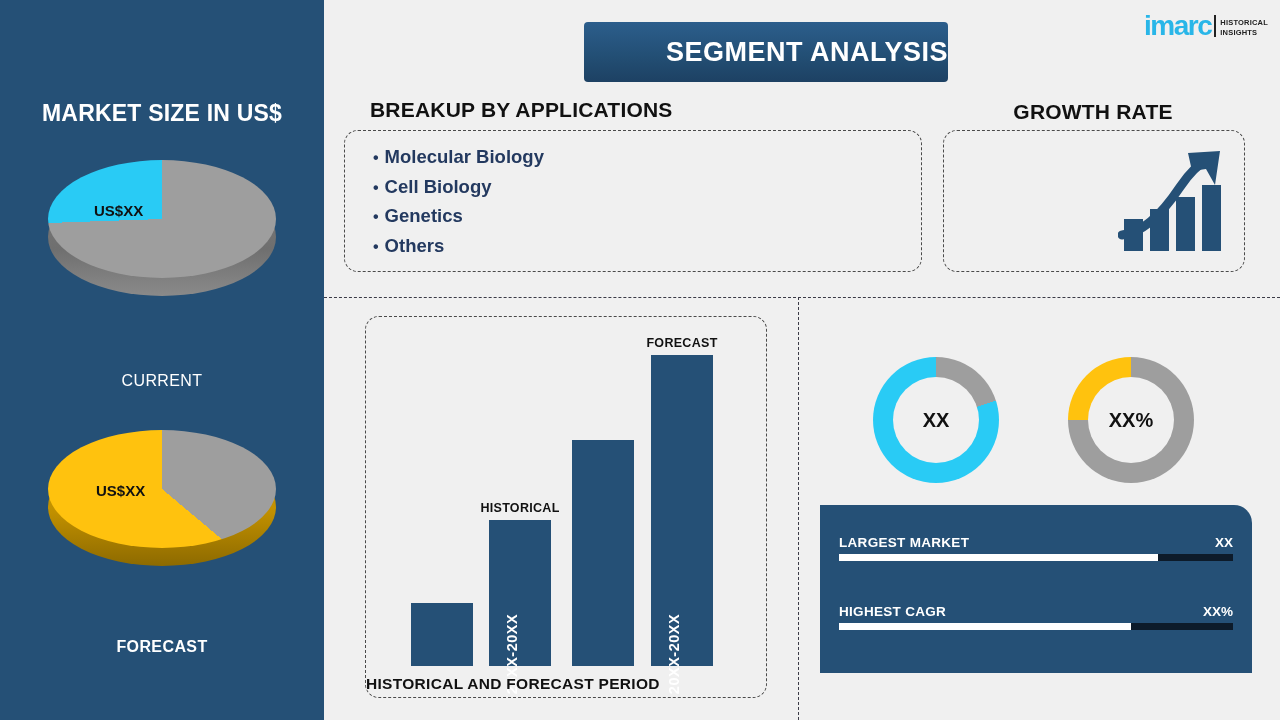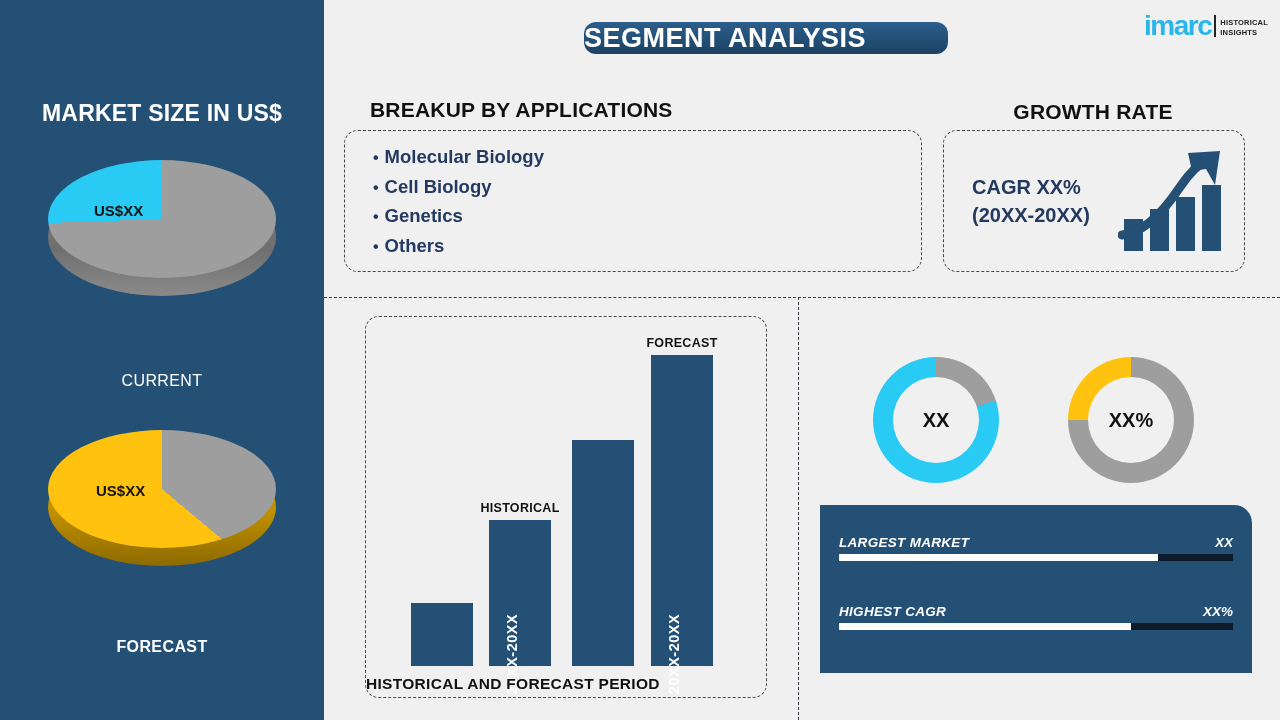--- a/index.html
+++ b/index.html
@@ -48,24 +48,24 @@
   #pie-current .pie-label { left: 46px; top: 42px; }
   #pie-forecast .pie-label { left: 48px; top: 52px; }
   .pie-caption {
     margin-top: 60px; text-align: center; color: #ffffff;
     font-size: 16px; font-weight: normal; letter-spacing: .4px;
   }
   #pie-forecast-wrap .pie-caption { margin-top: 56px; font-weight: bold; }
 
   
   #header-banner {
-    position: absolute; left: 584px; top: 22px; width: 364px; height: 32px;
+    position: absolute; left: 584px; top: 22px; width: 364px; height: 60px;
     background: linear-gradient(180deg,#2c5e8c 0%, #234f75 55%, #1d4163 100%);
-    border-radius: 12px;
-    display: flex; align-items: center; justify-content: flex-start;
+    border-radius: 4px;
+    display: flex; align-items: center; justify-content: flex-end;
   }
   #header-title {
     color: #ffffff; font-size: 27px; font-weight: bold; letter-spacing: .5px;
   }
 
   
   #logo { position: absolute; right: 12px; top: 14px; display: flex; align-items: flex-end; margin-left: 23px; }
   #logo-word {
     font-size: 28px; font-weight: bold; color: #29b6e8;
     letter-spacing: -1.5px; line-height: 24px; position: relative;
@@ -149,21 +149,21 @@
   }
 
   
   #stats-panel {
     position: absolute; left: 820px; top: 505px; width: 432px; height: 168px;
     background: #255076; border-radius: 0 18px 0 0;
   }
   .stat-row { position: absolute; left: 19px; width: 394px; }
   #stat-row-1 { top: 25px; }
   #stat-row-2 { top: 94px; }
-  .stat-head { position: relative; height: 20px; font-style: italic; }
+  .stat-head { position: relative; height: 20px; }
   .stat-label {
     position: absolute; left: 0; bottom: 0; color: #ffffff;
     font-size: 13.5px; font-weight: bold; letter-spacing: .3px;
   }
   .stat-value {
     position: absolute; right: 0; bottom: 0; color: #ffffff;
     font-size: 13.5px; font-weight: bold;
   }
   .stat-track {
     position: relative; margin-top: 4px; height: 7px; background: #0d1b2a;
@@ -215,24 +215,20 @@
     <ul id="app-list">
       <li><span class="bullet">•</span><span>Molecular Biology</span></li>
       <li><span class="bullet">•</span><span>Cell Biology</span></li>
       <li><span class="bullet">•</span><span>Genetics</span></li>
       <li><span class="bullet">•</span><span>Others</span></li>
     </ul>
   </div>
 
   <div class="sec-heading" id="heading-growth">GROWTH RATE</div>
   <div class="dashed-card" id="card-growth">
-    <div id="cagr-text">
-      <div>CAGR XX%</div>
-      <div>(20XX-20XX)</div>
-    </div>
     <svg id="growth-graphic" viewBox="0 0 108 106">
       <path d="M4 86 C 26 84, 46 62, 62 38 C 72 23, 82 14, 92 9" stroke="#255076" stroke-width="9" fill="none" stroke-linecap="round"></path>
       <path d="M70 4 L102 2 L97 36 L88 20 L74 22 Z" fill="#255076"></path>
       <rect x="6" y="70" width="19" height="32" fill="#255076"></rect>
       <rect x="32" y="60" width="19" height="42" fill="#255076"></rect>
       <rect x="58" y="48" width="19" height="54" fill="#255076"></rect>
       <rect x="84" y="36" width="19" height="66" fill="#255076"></rect>
     </svg>
   </div>
 

